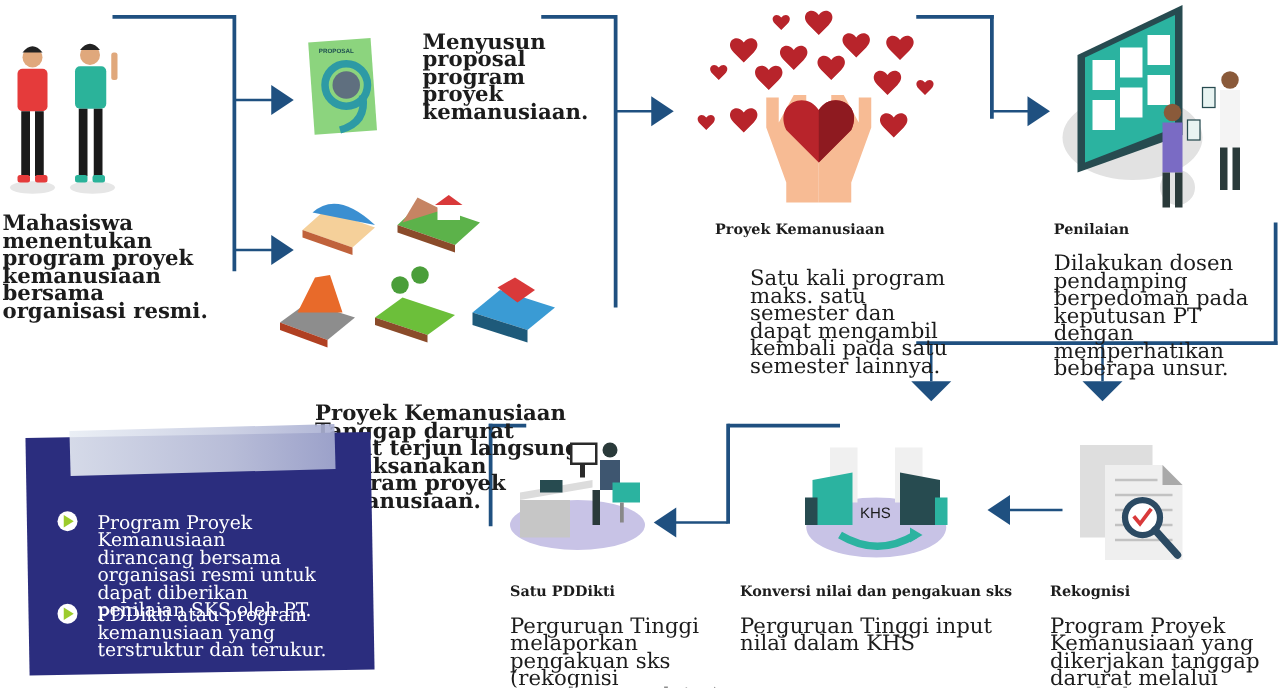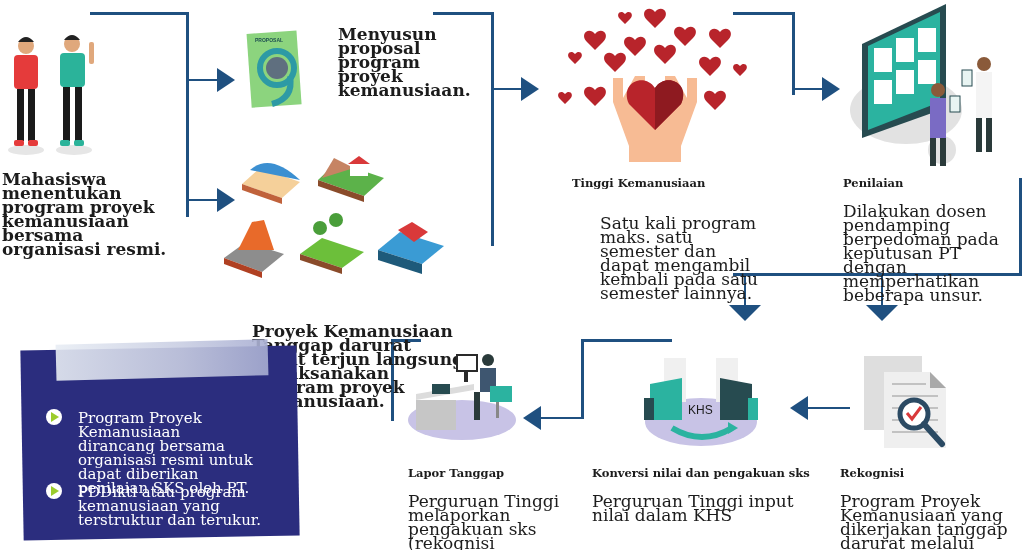--- a/index.html
+++ b/index.html
@@ -124,21 +124,21 @@
     <path d="M20 50 c-4 -5 -10 0 -5 5 l5 5 l5 -5 c5 -5 -1 -10 -5 -5z"></path>
     <path d="M10 90 c-4 -5 -10 0 -5 5 l5 5 l5 -5 c5 -5 -1 -10 -5 -5z"></path>
     <path d="M40 86 c-6 -8 -16 0 -8 8 l8 8 l8 -8 c8 -8 -2 -16 -8 -8z"></path>
     <path d="M160 90 c-6 -8 -16 0 -8 8 l8 8 l8 -8 c8 -8 -2 -16 -8 -8z"></path>
   </g>
   <path d="M58 98 l0 -24 l10 0 l0 20 l12 -22 l10 0 l0 30 l10 20 l0 40 l-26 0 l0 -20 z" fill="#f7bb94"></path>
   <path d="M142 98 l0 -24 l-10 0 l0 20 l-12 -22 l-10 0 l0 30 l-10 20 l0 40 l26 0 l0 -20 z" fill="#f7bb94"></path>
   <path d="M100 84 c-10 -16 -36 -6 -26 16 l26 26 l26 -26 c10 -22 -16 -32 -26 -16z" fill="#b8242b"></path>
   <path d="M100 84 l0 42 l26 -26 c10 -22 -16 -32 -26 -16z" fill="#8e1a20"></path>
 </svg>
-<div class="txt title" style="left:572px;top:176px;width:180px;">Tinggi Kemanusiaan</div>
+<div class="txt title" style="left:572px;top:176px;width:180px;">Proyek Kemanusiaan</div>
 <div class="txt" style="left:572px;top:216px;width:165px;margin-left:28px;">Satu kali program maks. satu semester dan dapat mengambil kembali pada satu semester lainnya.</div>
 
 <svg class="ill" style="left:838px;top:0px;" width="186" height="172" viewBox="0 0 186 172">
   <ellipse cx="68" cy="110" rx="56" ry="34" fill="#e2e2e2"></ellipse>
   <polygon points="24,44 108,4 108,108 24,138" fill="#274b50"></polygon>
   <polygon points="30,46 102,12 102,102 30,130" fill="#2bb3a0"></polygon>
   <g fill="#ffffff">
     <rect x="36" y="48" width="18" height="24"></rect>
       <rect x="58" y="38" width="18" height="24"></rect>
       <rect x="80" y="28" width="18" height="24"></rect>
@@ -201,21 +201,21 @@
   <rect x="28" y="34" width="18" height="10" fill="#274b50"></rect>
   <rect x="52" y="4" width="22" height="18" fill="#2a2a2a"></rect>
     <rect x="54" y="6" width="18" height="14" fill="#ffffff"></rect>
   <rect x="60" y="22" width="4" height="10" fill="#2a2a2a"></rect>
   <circle cx="84" cy="10" r="6" fill="#2a3a3a"></circle>
   <rect x="76" y="18" width="16" height="24" fill="#3e5670"></rect>
   <rect x="86" y="36" width="22" height="16" fill="#2bb3a0"></rect>
     <rect x="92" y="52" width="3" height="16" fill="#888"></rect>
   <rect x="70" y="42" width="6" height="28" fill="#2a3a3a"></rect>
 </svg>
-<div class="txt title" style="left:408px;top:466px;width:170px;">Lapor Tanggap</div>
+<div class="txt title" style="left:408px;top:466px;width:170px;">Satu PDDikti</div>
 <div class="txt" style="left:408px;top:494px;width:170px;">Perguruan Tinggi melaporkan pengakuan sks (rekognisi pertukaran pelajar)</div>
 
 <div class="note"></div>
 <div class="tape"></div>
 <span class="bullet" style="left:46px;top:409px;"></span>
 <div class="note-item" style="left:78px;top:411px;width:180px;">Program Proyek Kemanusiaan dirancang bersama organisasi resmi untuk dapat diberikan penilaian SKS oleh PT.</div>
 <span class="bullet" style="left:46px;top:483px;"></span>
 <div class="note-item" style="left:78px;top:485px;width:200px;">PDDikti atau program kemanusiaan yang terstruktur dan terukur.</div>
 
 </body></html>

